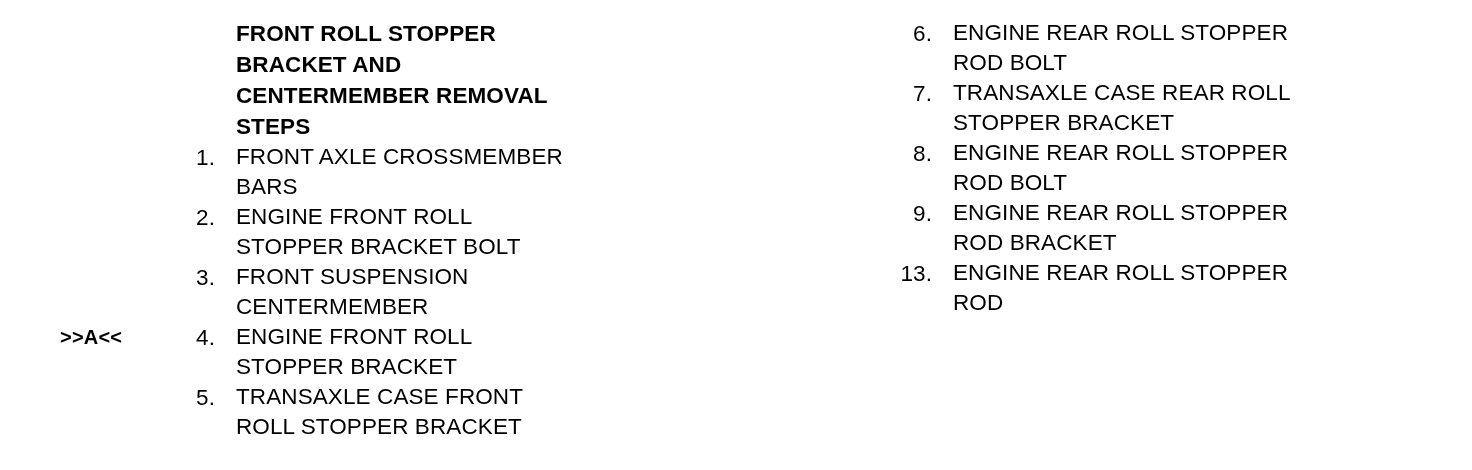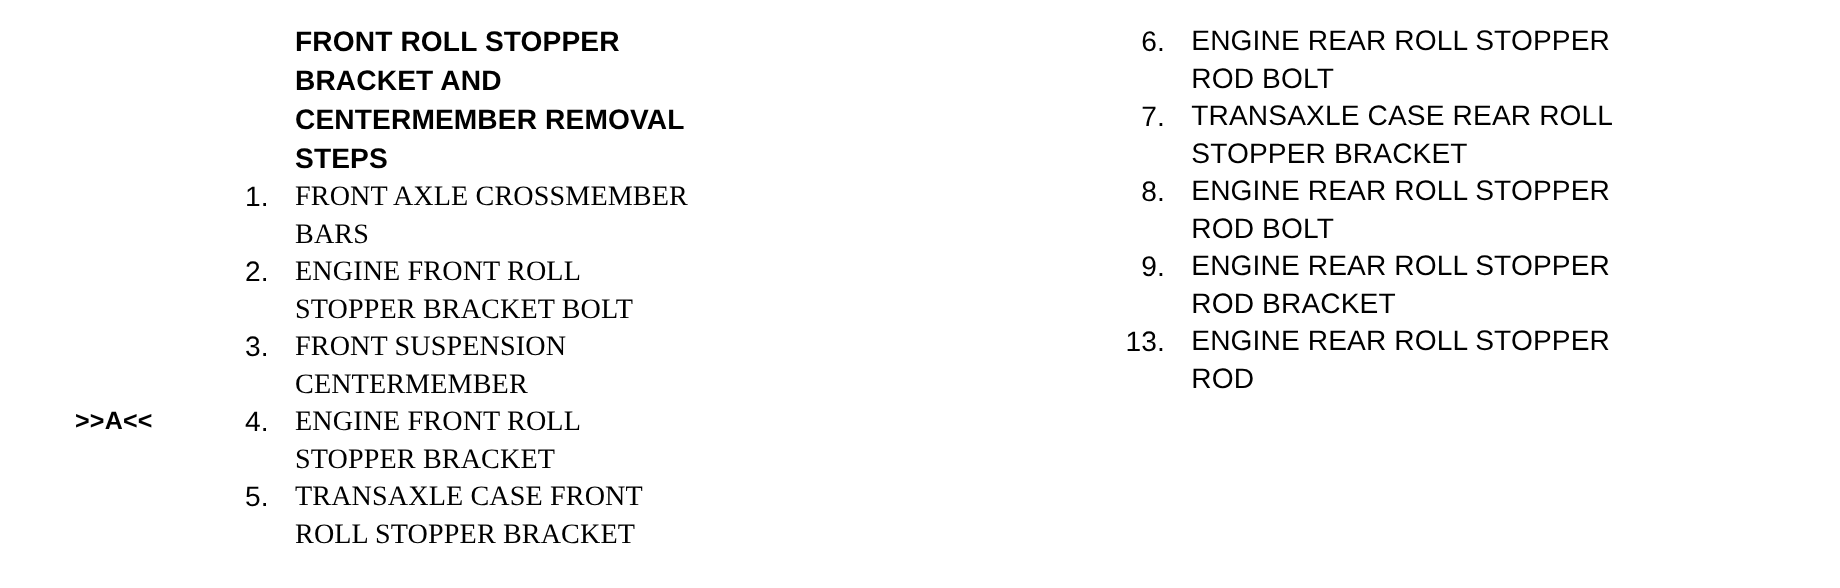--- a/index.html
+++ b/index.html
@@ -75,21 +75,21 @@
     line-height: 31px;
   }
   .step-row .txt {
     display: block;
     white-space: pre-line;
     line-height: 30px;
   }
 
   
   .column-left .step-row .num { left: 109px; }
-  .column-left .step-row .txt { padding-left: 176px; font-family: Liberation Serif, serif; }
+  .column-left .step-row .txt { padding-left: 176px; }
 
   
   .column-right .step-row .num { left: 6px; }
   .column-right .step-row .txt { padding-left: 73px; }
 </style>
 </head>
 <body>
 
 <div class="page">
 

